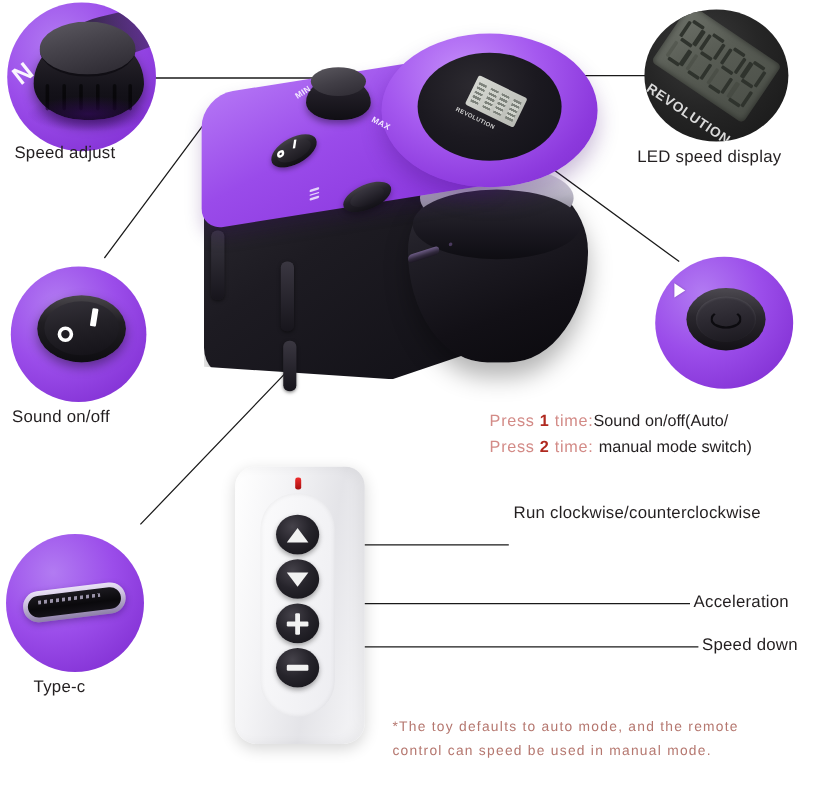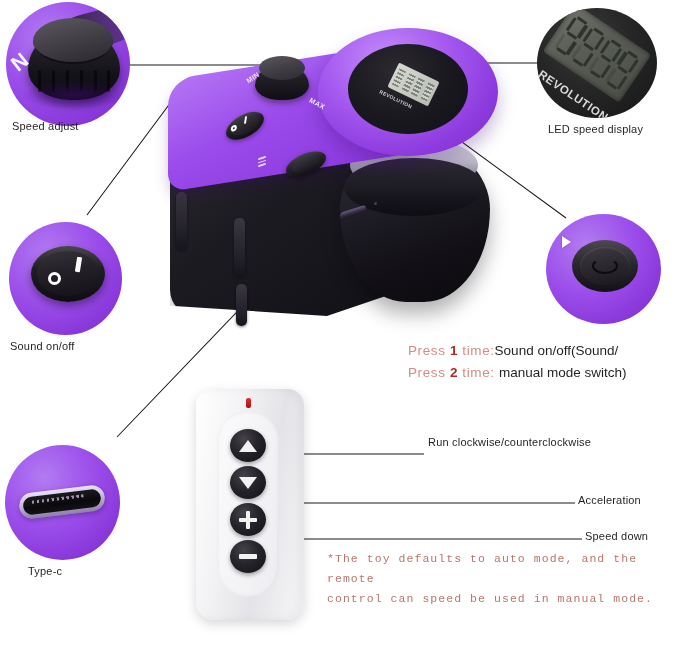--- a/index.html
+++ b/index.html
@@ -10,21 +10,21 @@
     background:#ffffff;
   }
   .stage{position:absolute;inset:0;}
 
   
   .bubble{border-radius:50%;overflow:hidden;position:absolute;}
   .bubble.purple{background:radial-gradient(circle at 34% 28%, #b27bf2 0%, #9b4dea 45%, #8736d8 78%, #7a2dc6 100%);}
   .bubble.dark{background:radial-gradient(circle at 40% 30%, #3a3a3a 0%, #262626 45%, #161616 100%);}
 
   .lbl{
-    position:absolute;color:#231f20;font-size:11px;letter-spacing:.2px;
+    position:absolute;color:#231f20;font-size:14px;letter-spacing:.2px;
     white-space:nowrap;line-height:1.1;
   }
 
   
   svg.lines{position:absolute;left:0;top:0;width:679px;height:666px;overflow:visible;}
   svg.lines path,svg.lines line{stroke:#1a1a1a;stroke-width:1.05;fill:none;}
   .dot{fill:#ffffff;stroke:#2b2b2b;stroke-width:1.1;}
   .dot-in{fill:#7f7f7f;}
 
   
@@ -411,21 +411,21 @@
               <i class="d"></i>
               <i class="e off"></i>
               <i class="f"></i>
               <i class="g"></i>
             </div>
         </div>
       </div>
       <div class="rev-txt">REVOLUTION</div>
     </div>
   </div>
-  <div class="lbl" style="left:548px;top:123px;">LED speed display</div>
+  <div class="lbl" style="left:531px;top:123px;">LED speed display</div>
 
   <div class="bubble purple" style="left:9px;top:222px;width:113px;height:113px;">
     <div style="position:absolute;inset:0;">
       <div class="rocker-out">
         <div class="rocker-in">
           <div class="rk-O"></div>
           <div class="rk-I"></div>
         </div>
       </div>
     </div>
@@ -451,21 +451,21 @@
           </div>
       </div>
     </div>
   </div>
   <div class="lbl" style="left:28px;top:565px;">Type-c</div>
 
   <div class="note-press">
     <div>
       <span class="soft">Press</span>
       <span class="num">1</span>
-      <span class="soft">time:</span><span class="dark">Sound on/off(Sound/</span>
+      <span class="soft">time:</span><span class="dark">Sound on/off(Auto/</span>
     </div>
     <div>
       <span class="soft">Press</span>
       <span class="num">2</span>
       <span class="soft">time:</span>
       <span class="dark">manual mode switch)</span>
     </div>
   </div>
 
   <div class="remote">
@@ -478,25 +478,25 @@
       <span class="tri-dn"></span>
     </div>
     <div class="rbtn" style="left:34px;top:114px;">
       <span class="plus"></span>
     </div>
     <div class="rbtn" style="left:34px;top:151px;">
       <span class="minus"></span>
     </div>
   </div>
 
-  <div class="lbl" style="left:428px;top:436px;">Run clockwise/counterclockwise</div>
+  <div class="lbl" style="left:428px;top:420px;">Run clockwise/counterclockwise</div>
   <div class="lbl" style="left:578px;top:494px;">Acceleration</div>
   <div class="lbl" style="left:585px;top:530px;">Speed down</div>
 
-  <div class="note-rose" style="left:327px;top:549px;width:345px;font-family:Liberation Mono, monospace;">
+  <div class="note-rose" style="left:327px;top:597px;width:345px;">
     <div>*The toy defaults to auto mode, and the remote</div>
     <div>control can speed be used in manual mode.</div>
   </div>
 
   <div class="note-rose" style="left:8px;top:622px;width:668px;">
   </div>
 
 </div>
 
 </body></html>

